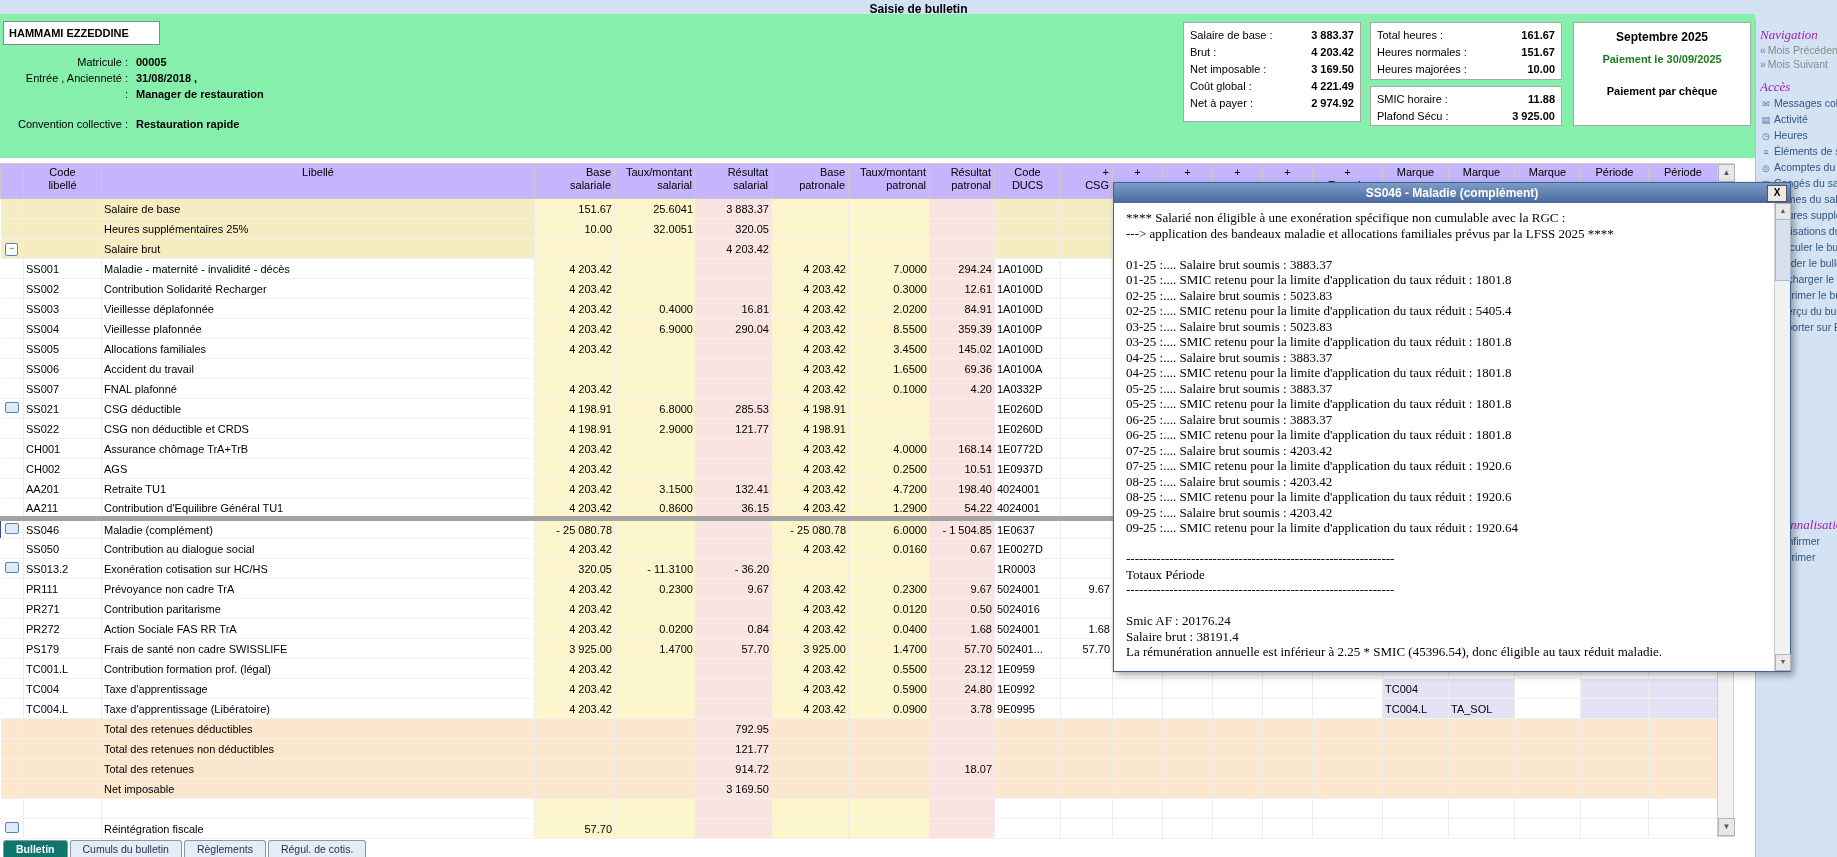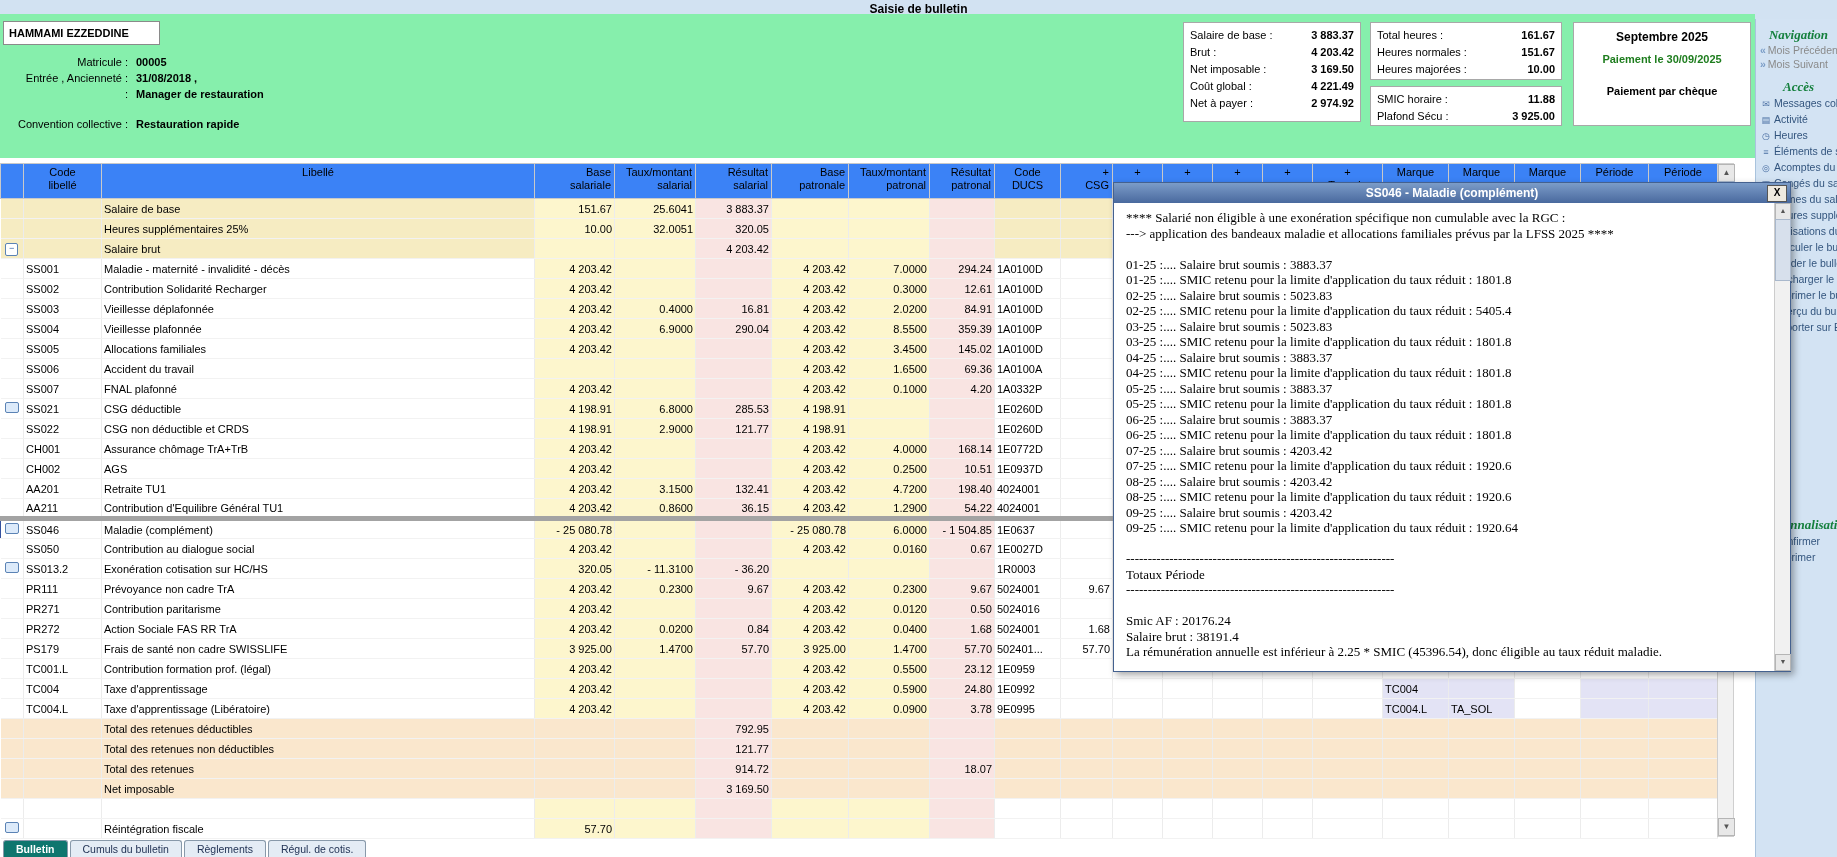--- a/index.html
+++ b/index.html
@@ -26,21 +26,21 @@
   #box-smic{left:1370px;top:72px;width:192px;height:40px;}
   #box-period{left:1573px;top:8px;width:178px;height:104px;text-align:center;}
   .kv-row{display:flex;justify-content:space-between;height:17px;line-height:17px;white-space:nowrap;}
   .kv-value{font-weight:bold;}
   #period-month{font-weight:bold;font-size:12px;margin-top:3px;}
   #period-date{font-weight:bold;color:#1e7d1e;margin-top:9px;}
   #period-mode{font-weight:bold;margin-top:20px;}
 
   
   #grid{position:absolute;left:0;top:163px;border-collapse:collapse;table-layout:fixed;width:1717px;}
-  #grid th{background:#3b82f6;border:1px solid #c9c9c9;font-weight:normal;vertical-align:top;
+  #grid th{background:#c4b5fd;border:1px solid #c9c9c9;font-weight:normal;vertical-align:top;
            padding:2px 3px;height:30px;font-size:11px;overflow:hidden;white-space:nowrap;}
   #grid th .h2{margin-top:1px;}
   #grid td{height:20px;padding:0 2px;border-right:1px solid #ececec;border-bottom:1px solid #f2f2f2;
            white-space:nowrap;overflow:hidden;box-sizing:border-box;}
   td.c-bs,td.c-ts,td.c-bp,td.c-tp{background:#fdf6cd;text-align:right;padding-right:4px;}
   td.c-rs,td.c-rp{background:#f9e4e2;text-align:right;padding-right:4px;}
   td.c-csg{text-align:right;padding-right:4px;}
   td.c-code,td.c-ducs{padding-left:3px;}
   td.c-lbl{padding-left:4px;}
   td.c-gut{text-align:center;padding:0;}
@@ -84,22 +84,22 @@
 
   
   #tabs{position:absolute;left:3px;top:840px;height:17px;display:flex;gap:2px;}
   .tab{height:17px;padding:2px 12px 0 12px;font-size:10.5px;border:1px solid #8899aa;border-bottom:none;
        background:#e4ecf5;border-radius:3px 3px 0 0;color:#223355;box-sizing:border-box;white-space:nowrap;}
   .tab.active{background:#0f766e;color:#fff;font-weight:bold;}
 
   
   #sidebar{position:absolute;left:1755px;top:19px;width:82px;height:838px;background:#d3e3f3;
            border-left:1px solid #a9c3dd;overflow:hidden;box-sizing:border-box;padding-left:4px;}
-  .sb-head{font-family:"Liberation Serif",serif;font-style:italic;font-weight:bold;font-size:13px;color:#15803d;
-           margin-top:8px;white-space:nowrap;text-align:center;}
+  .sb-head{font-family:"Liberation Serif",serif;font-style:italic;font-weight:normal;font-size:13px;color:#a21caf;
+           margin-top:8px;white-space:nowrap;}
   .sb-nav-item{color:#8a8a8a;font-size:10.5px;height:14px;line-height:14px;white-space:nowrap;}
   .sb-nav-item .chev{color:#7a9cc6;font-weight:bold;margin-right:2px;}
   .sb-item{height:16px;line-height:16px;font-size:10.5px;color:#33557e;white-space:nowrap;overflow:hidden;}
   .sb-ico{display:inline-block;width:12px;font-size:9px;color:#4a6fa3;margin-right:2px;text-align:center;}
   #sb-custom{position:absolute;left:4px;top:498px;width:78px;}
 </style>
 </head>
 <body>
 
 <div id="app">

